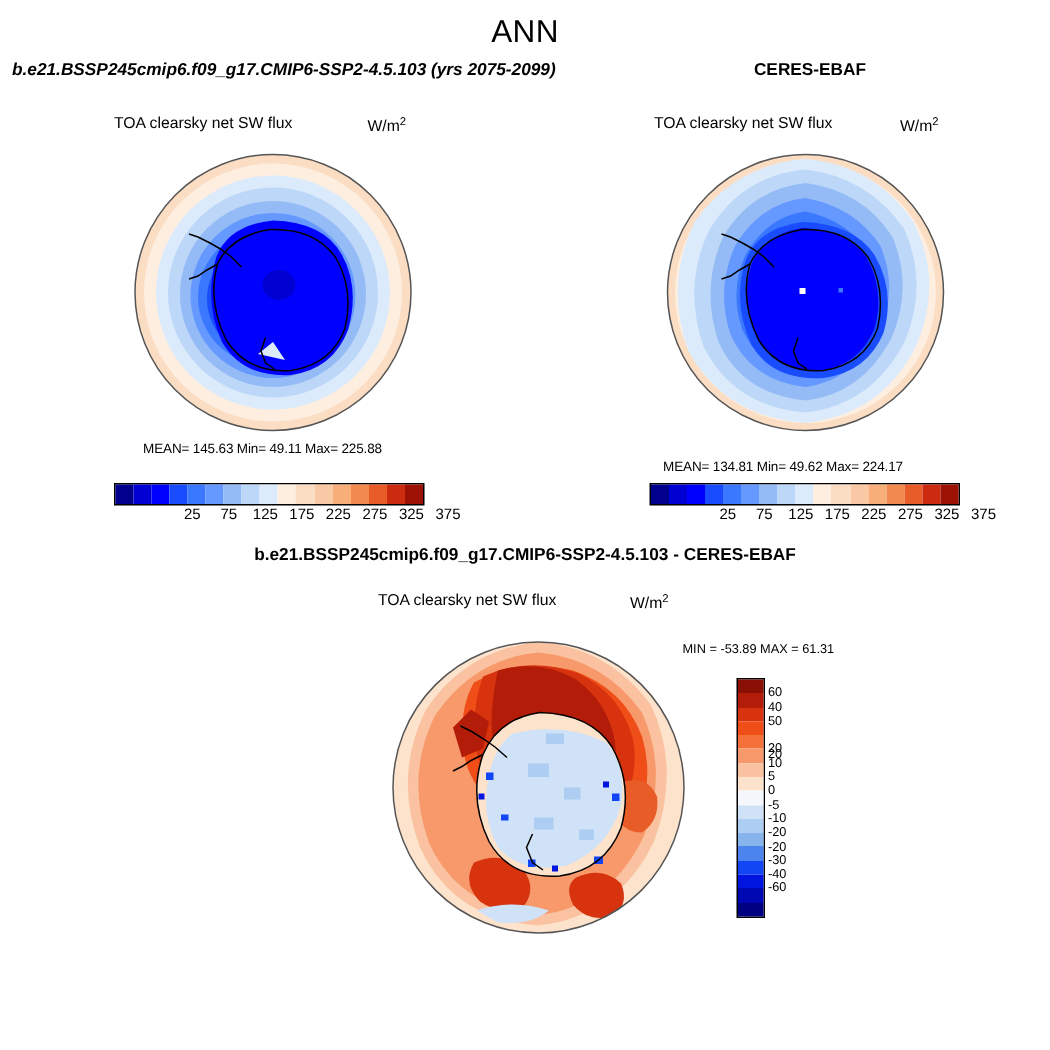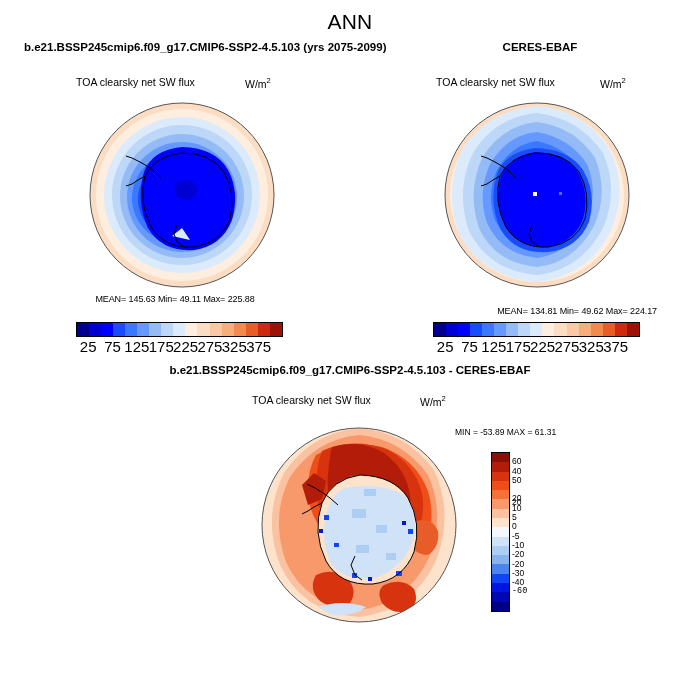--- a/index.html
+++ b/index.html
@@ -4,35 +4,35 @@
 <style>
   html,body{margin:0;padding:0;background:#ffffff;}
   body{width:700px;height:700px;position:relative;overflow:hidden;
        font-family:"Liberation Sans",sans-serif;color:#000;}
   .abs{position:absolute;}
   .ctr{text-align:center;}
 
   #main-title{left:0;top:10px;width:700px;font-size:21px;letter-spacing:.2px;}
 
   .panel-header{font-size:11.5px;font-weight:bold;}
-  #left-panel-header{left:24px;top:41px;text-align:left;}
+  #left-panel-header{left:8px;top:41px;text-align:left;font-style:italic;}
   #right-panel-header{left:400px;top:41px;width:280px;text-align:center;}
   #diff-panel-header{left:0;top:364px;width:700px;text-align:center;font-size:11.5px;}
 
   .map-caption{font-size:10.5px;}
   .units{font-size:10.5px;}
 
   .map-wrap{position:absolute;}
   .map-svg{display:block;}
 
   .stats{font-size:9px;letter-spacing:-.1px;}
 
   .cbar-h{position:absolute;display:flex;border:1px solid #000;box-sizing:content-box;}
   .cbar-h > i{display:block;height:100%;}
-  .cbar-ticks{position:absolute;font-size:15px;}
+  .cbar-ticks{position:absolute;font-size:10px;margin-left:40px;}
   .cbar-ticks span{position:absolute;transform:translateX(-50%);white-space:nowrap;}
 
   #vcbar{position:absolute;left:491px;top:452px;width:17px;height:158px;border:1px solid #000;}
   #vcbar i{display:block;width:100%;}
   #vcbar-labels{position:absolute;left:512px;top:452px;height:158px;width:40px;font-size:8.5px;}
   #vcbar-labels span{position:absolute;transform:translateY(-50%);white-space:nowrap;}
 
   #diff-minmax{position:absolute;left:455px;top:427px;font-size:8.5px;white-space:nowrap;}
 
   sup{font-size:.72em;vertical-align:super;}
@@ -147,21 +147,21 @@
       <path d="M63 76 Q72 57 98 53 Q128 52 142 72 Q154 93 148 119
                Q139 143 112 147 Q83 149 69 127 Q56 101 63 76 Z"></path>
       <path d="M79 78 L72 71 L65 66 L58 62 L50 58 L44 56"></path>
       <path d="M63 76 L56 80 L50 84 L44 86"></path>
       <path d="M95 125 L92 134 L95 142 L101 146"></path>
     </g>
     <circle cx="100" cy="95" r="92" fill="none" stroke="#555" stroke-width="1"></circle>
   </svg>
 </div>
 
-<div class="abs stats ctr" style="left:417px;top:306px;width:240px;text-align:right;">MEAN= 134.81  Min=  49.62  Max= 224.17</div>
+<div class="abs stats ctr" style="left:402px;top:306px;width:240px;">MEAN= 134.81  Min=  49.62  Max= 224.17</div>
 
 <div class="cbar-h" id="cbarR" style="left:433px;top:322px;width:205px;height:13px;">
     <i style="background: rgb(0, 0, 140); width: 5.88235%;"></i>
     <i style="background: rgb(0, 0, 210); width: 5.88235%;"></i>
     <i style="background: rgb(0, 0, 255); width: 5.88235%;"></i>
     <i style="background: rgb(26, 76, 255); width: 5.88235%;"></i>
     <i style="background: rgb(58, 120, 255); width: 5.88235%;"></i>
     <i style="background: rgb(102, 153, 255); width: 5.88235%;"></i>
     <i style="background: rgb(148, 187, 245); width: 5.88235%;"></i>
     <i style="background: rgb(188, 215, 247); width: 5.88235%;"></i>
@@ -282,14 +282,14 @@
     <span style="top: 46.4706px;">20</span>
     <span style="top: 55.7647px;">10</span>
     <span style="top: 65.0588px;">5</span>
     <span style="top: 74.3529px;">0</span>
     <span style="top: 83.6471px;">-5</span>
     <span style="top: 92.9412px;">-10</span>
     <span style="top: 102.235px;">-20</span>
     <span style="top: 111.529px;">-20</span>
     <span style="top: 120.824px;">-30</span>
     <span style="top: 130.118px;">-40</span>
-    <span style="top: 139.412px; font-family: Liberation Mono, monospace;">-60</span>
+    <span style="top: 139.412px;">-60</span>
   </div>
 
 </body></html>

